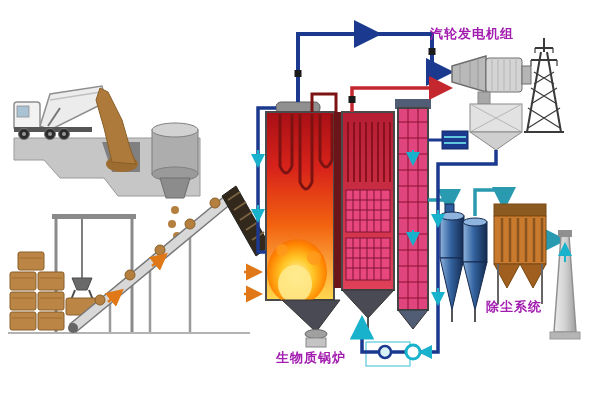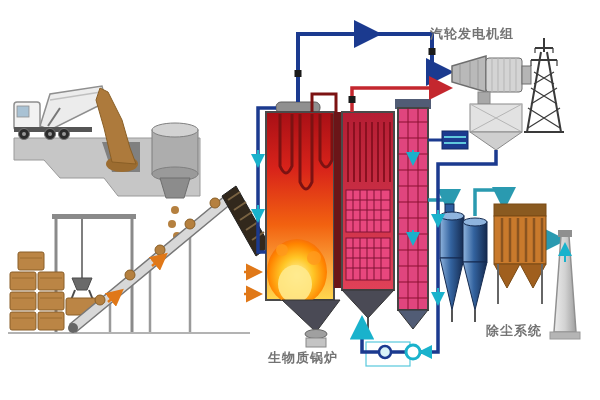--- a/index.html
+++ b/index.html
@@ -1,19 +1,19 @@
 <!DOCTYPE html>
 <html><head>
 <meta charset="utf-8">
 <style>
   html,body{margin:0;padding:0;background:#ffffff;}
   #stage{position:relative;width:600px;height:400px;background:#fff;overflow:hidden;
          font-family:"Liberation Sans",sans-serif;}
   #stage svg{position:absolute;left:0;top:0;}
-  .lbl{position:absolute;font-weight:700;font-size:13px;color:#737373;letter-spacing:1px;
+  .lbl{position:absolute;font-weight:700;font-size:13px;color:#a21caf;letter-spacing:1px;
        white-space:nowrap;font-family:"Liberation Sans",sans-serif;}
 </style>
 </head>
 <body>
 
 <div id="stage">
 <svg width="600" height="400" viewBox="0 0 600 400">
   <defs>
     <linearGradient id="gFurnace" x1="0" y1="0" x2="0" y2="1">
       <stop offset="0" stop-color="#a80f16"></stop>
@@ -263,16 +263,16 @@
   </g>
 
   <g stroke="#e07818" stroke-width="2.5" fill="none">
     <line x1="244" y1="272" x2="258" y2="272" marker-end="url(#mOrange)"></line>
     <line x1="244" y1="294" x2="258" y2="294" marker-end="url(#mOrange)"></line>
     <line x1="108" y1="302" x2="120" y2="292" marker-end="url(#mOrange)"></line>
     <line x1="152" y1="266" x2="164" y2="256" marker-end="url(#mOrange)"></line>
   </g>
 </svg>
 
-<div class="lbl" style="left:268px;top:349px">生物质锅炉</div>
+<div class="lbl" style="left:276px;top:349px">生物质锅炉</div>
 <div class="lbl" style="left:430px;top:25px">汽轮发电机组</div>
-<div class="lbl" style="left:486px;top:322px">除尘系统</div>
+<div class="lbl" style="left:486px;top:298px">除尘系统</div>
 </div>
 
 </body></html>

